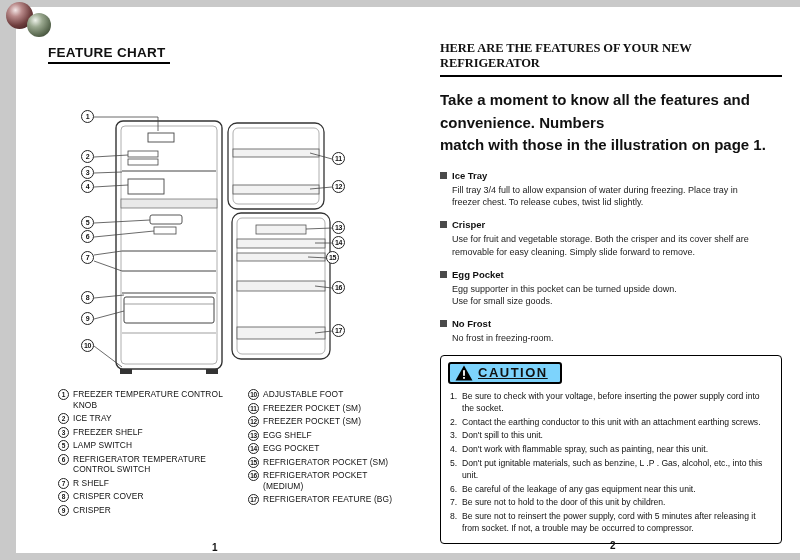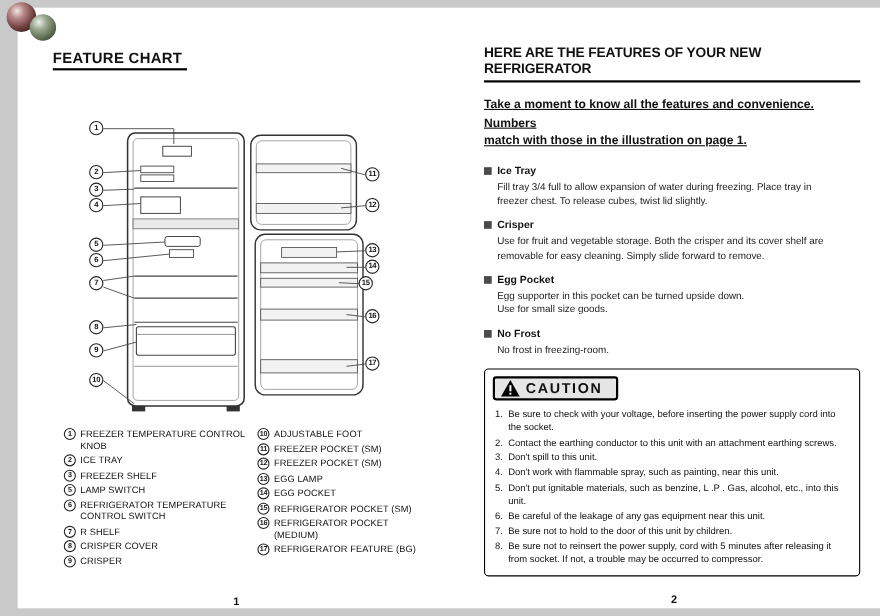--- a/index.html
+++ b/index.html
@@ -24,60 +24,61 @@
 
   .title-left{
     display:inline-block;margin:8px 0 0 2px;padding:0 4px 2px 0;
     font-size:13.5px;font-weight:bold;letter-spacing:.3px;
     border-bottom:2.5px solid #000;
   }
   .title-right{
     margin:4px 0 12px 0;padding:0 0 4px 0;
     font-size:12.5px;font-weight:bold;letter-spacing:-.1px;
     border-bottom:2px solid #000;
+    font-family:Liberation Serif, serif;
   }
 
   
   .diagram{position:absolute;left:14px;top:58px;width:312px;height:282px;}
   .diagram svg{position:absolute;left:0;top:0;}
   .co{
     position:absolute;box-sizing:border-box;width:13px;height:13px;
     border:1px solid #222;border-radius:50%;background:#fff;
     font-size:7px;font-weight:bold;line-height:11px;text-align:center;
     letter-spacing:-.3px;
   }
 
   
-  .legend{position:absolute;left:12px;top:352px;width:336px;display:flex;}
+  .legend{position:absolute;left:12px;top:352px;width:336px;display:flex;gap:14px;}
   .leg-col-l{width:176px;}
   .leg-col-r{width:146px;}
   .leg-item{display:flex;margin-bottom:2.5px;font-size:8.4px;line-height:1.28;}
   .leg-item .co{position:static;flex:none;width:11px;height:11px;font-size:6.5px;line-height:9px;margin:0 4px 0 0;}
   .leg-label{flex:1;letter-spacing:.1px;}
 
   .pageno{position:absolute;font-size:10px;font-weight:bold;}
   .pn-left{left:166px;top:505px;}
   .pn-right{left:170px;top:503px;}
 
   
-  .intro{margin:0 0 13px 0;font-size:11px;font-weight:bold;line-height:1.5;white-space:pre-line;text-decoration:underline;}
+  .intro{margin:0 0 13px 0;font-size:15px;font-weight:bold;line-height:1.5;white-space:pre-line;}
   .feature{margin-bottom:10px;}
   .f-head{display:flex;align-items:center;margin-bottom:3px;}
   .sq{width:7px;height:7px;background:#4a4a4a;margin-right:5px;flex:none;}
   .f-title{font-size:9.5px;font-weight:bold;}
   .f-body{margin:0 0 0 12px;font-size:9px;line-height:1.42;color:#222;white-space:pre-line;}
 
   .caution{
     box-sizing:border-box;border:1.5px solid #000;border-radius:4px;
     margin-top:8px;padding:8px 9px 7px 9px;background:#fff;
   }
   .caution-head{
     display:inline-flex;align-items:center;gap:5px;
     border:2px solid #000;border-radius:3px;
-    padding:1px 12px 1px 5px;margin:-2px 0 6px -2px;background:#e5e5e5;
+    padding:1px 12px 1px 5px;margin:-2px 0 6px -2px;background:#7dd3fc;text-decoration:underline;
   }
   .caution-label{font-size:13px;font-weight:bold;letter-spacing:1.5px;}
   .c-item{display:flex;font-size:8.6px;line-height:1.42;margin-bottom:1.5px;color:#111;}
   .c-num{flex:none;width:12px;}
   .c-text{flex:1;}
 </style>
 </head>
 <body>
 
 <div class="ornaments">
@@ -210,21 +211,21 @@
         <div class="leg-item">
             <span class="co">11</span>
             <span class="leg-label">FREEZER POCKET (SM)</span>
           </div>
         <div class="leg-item">
             <span class="co">12</span>
             <span class="leg-label">FREEZER POCKET (SM)</span>
           </div>
         <div class="leg-item">
             <span class="co">13</span>
-            <span class="leg-label">EGG LAMP</span>
+            <span class="leg-label">EGG SHELF</span>
           </div>
         <div class="leg-item">
             <span class="co">14</span>
             <span class="leg-label">EGG POCKET</span>
           </div>
         <div class="leg-item">
             <span class="co">15</span>
             <span class="leg-label">REFRIGERATOR POCKET (SM)</span>
           </div>
         <div class="leg-item">

